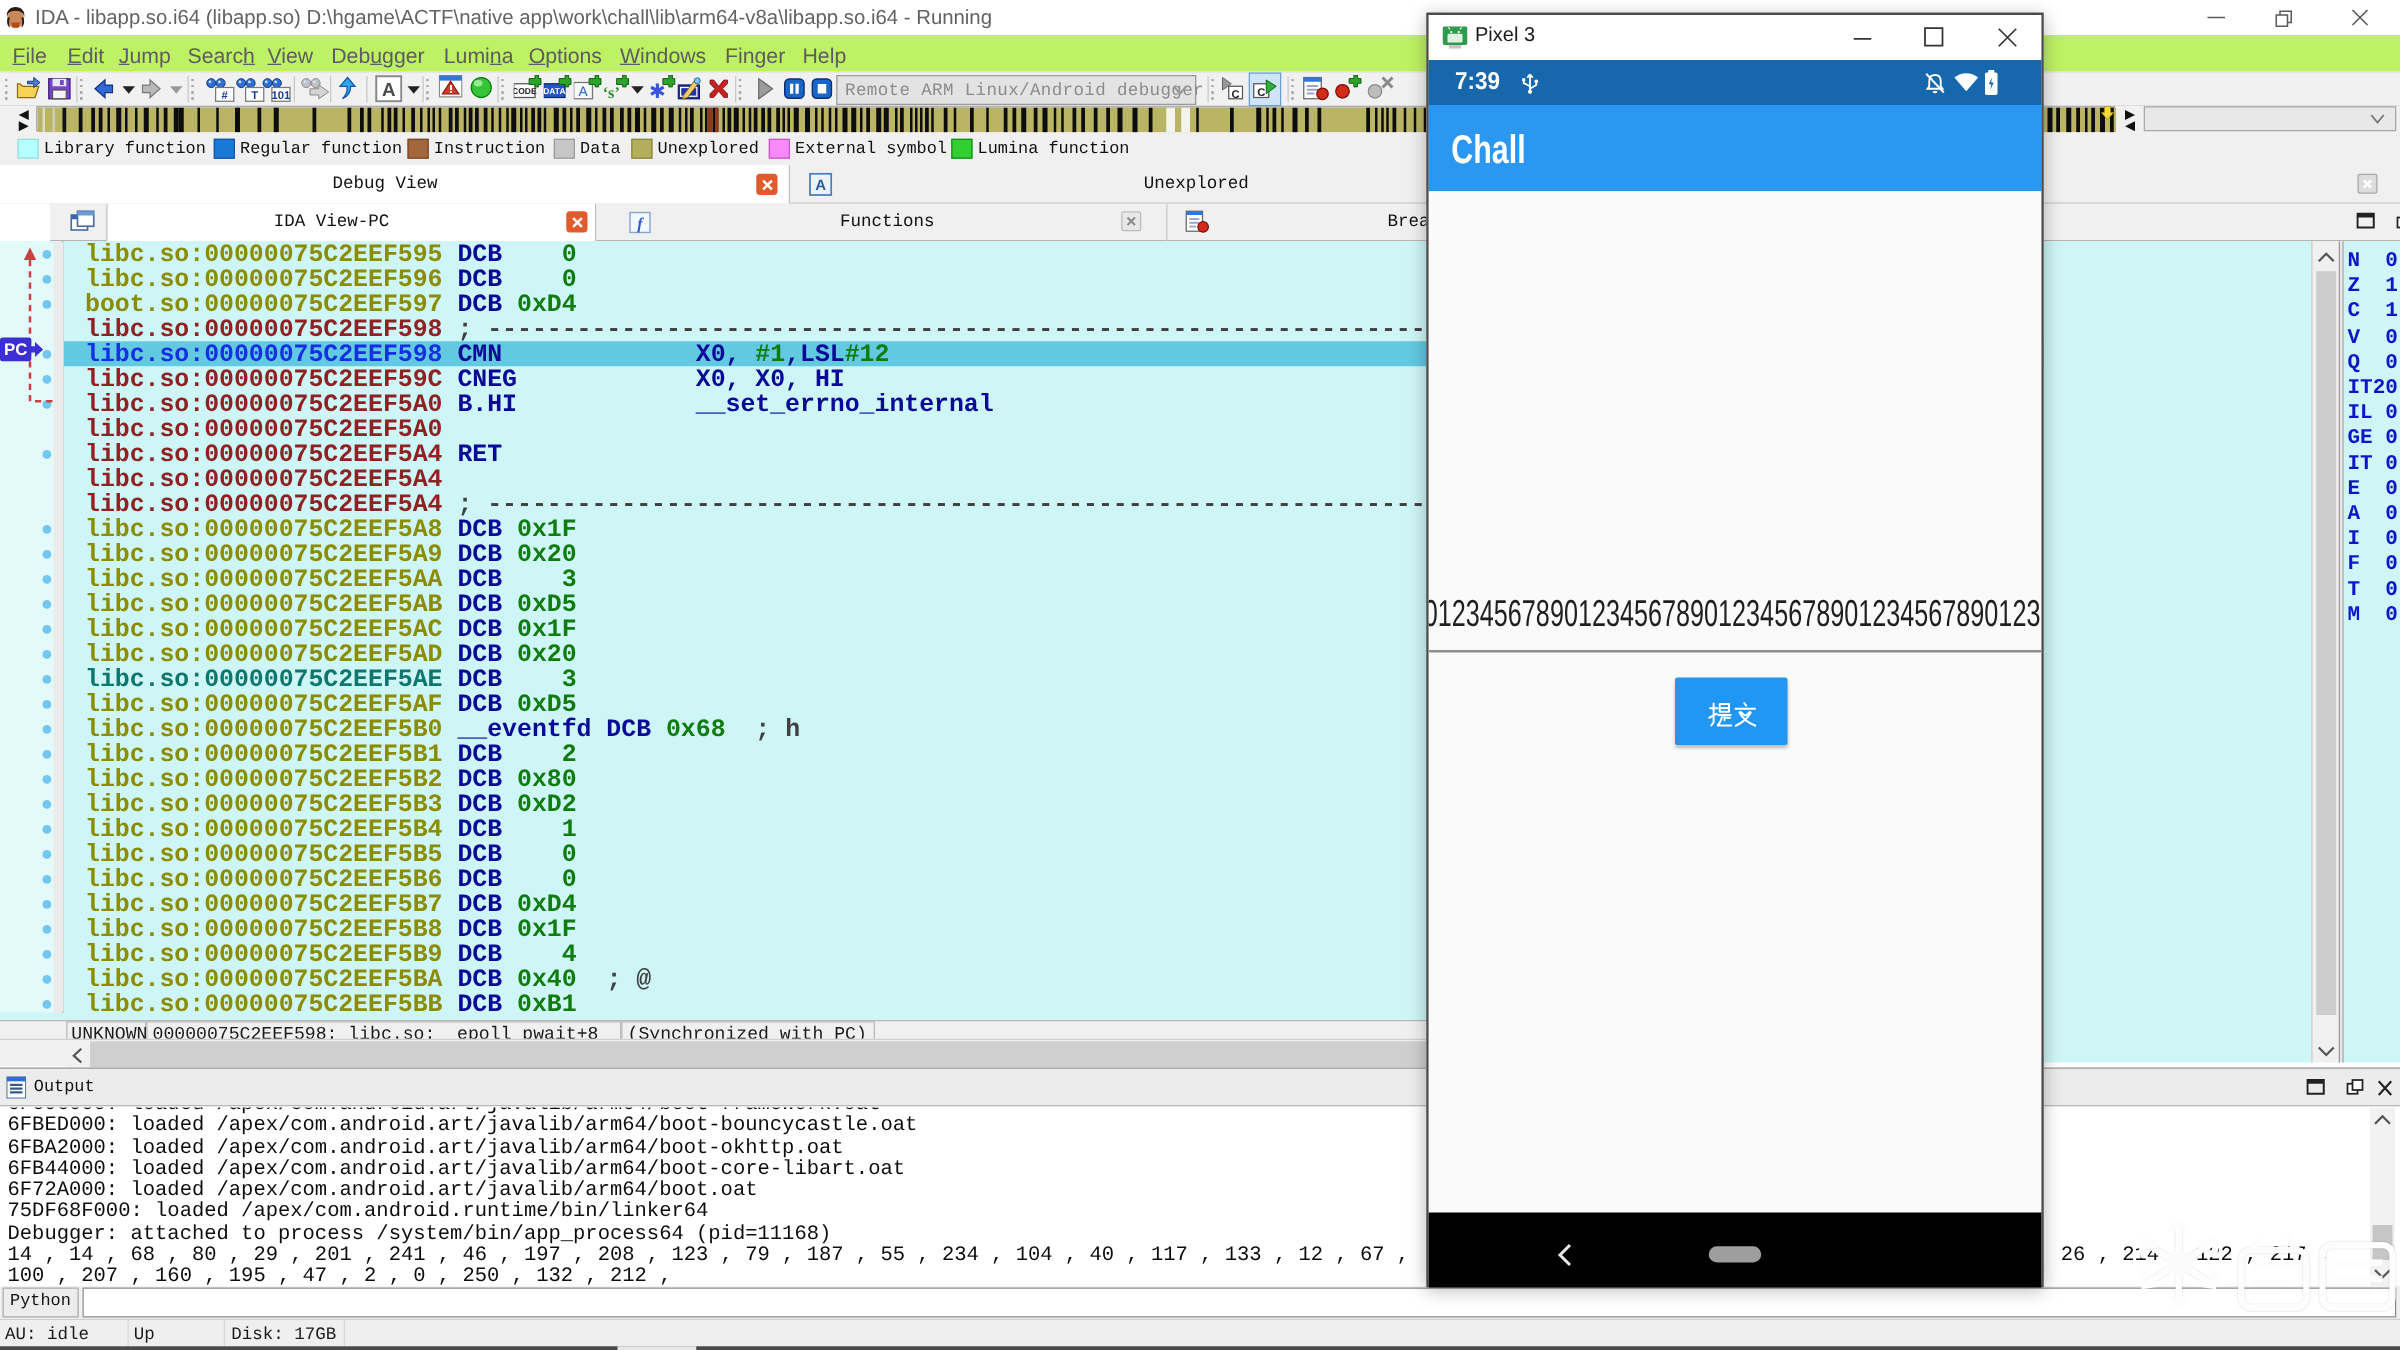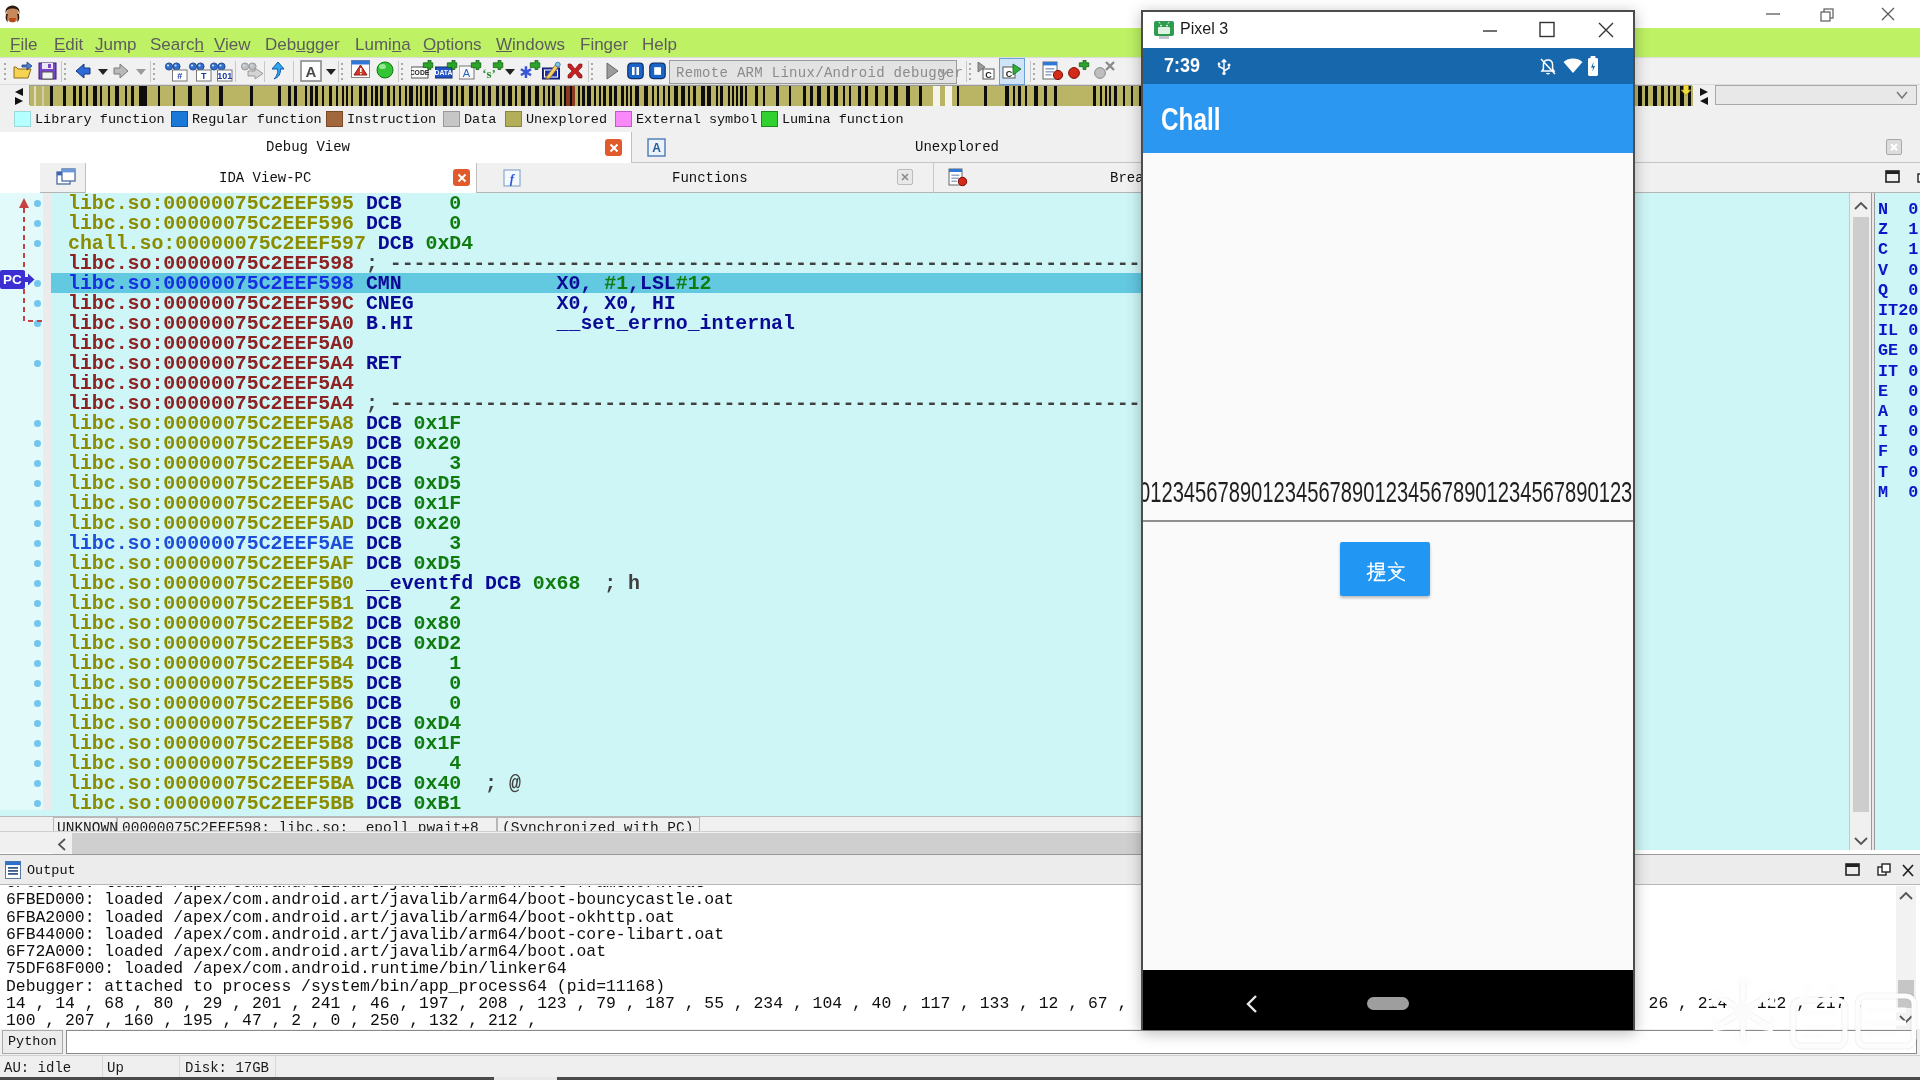--- a/index.html
+++ b/index.html
@@ -65,20 +65,21 @@
 </style></head>
 <body>
 <div id="titlebar">
   <svg style="position:absolute;left:4px;top:5px" width="17" height="18" viewBox="0 0 17 18">
     <ellipse cx="8.5" cy="10" rx="6.5" ry="7.5" fill="#c8885a"></ellipse>
     <path d="M2 10 C0 4 4 0.5 8.5 0.5 C13 0.5 17 4 15 10 C16 6 13 3.5 8.5 3.5 C4 3.5 1 6 2 10 Z" fill="#2a1a12"></path>
     <path d="M2.2 9 C1 13 2 16 4 17 C3 14 3 11 4 9 Z" fill="#2a1a12"></path>
     <path d="M14.8 9 C16 13 15 16 13 17 C14 14 14 11 13 9 Z" fill="#2a1a12"></path>
     <path d="M5 13 L12 13 L11 17 L6 17 Z" fill="#b84a1a"></path>
   </svg>
+  <span style="position:absolute;left:28px;top:5px;font-size:16.3px;color:#636363">IDA - libapp.so.i64 (libapp.so) D:\hgame\ACTF\native app\work\chall\lib\arm64-v8a\libapp.so.i64 - Running</span>
   <svg style="position:absolute;left:1758px;top:0px" width="162" height="28" viewBox="0 0 162 28">
     <path d="M8 14 L22 14" stroke="#5a5a5a" stroke-width="1.3"></path>
     <rect x="66" y="9" width="9" height="9" fill="none" stroke="#5a5a5a" stroke-width="1.2"></rect>
     <rect x="63" y="12" width="9" height="9" fill="#fff" stroke="#5a5a5a" stroke-width="1.2"></rect>
     <path d="M124 8 L136 20 M136 8 L124 20" stroke="#5a5a5a" stroke-width="1.3"></path>
   </svg>
 </div>
 <div id="menubar">
   <span class="mi" style="left:10px"><u>F</u>ile</span>
   <span class="mi" style="left:54px"><u>E</u>dit</span>
@@ -558,36 +559,36 @@
     <rect x="1" y="2" width="13" height="3" fill="#222"></rect>
     <rect x="33" y="5" width="8" height="8" fill="#fff" stroke="#222" stroke-width="1.4"></rect>
     <rect x="37" y="2" width="8" height="8" fill="#fff" stroke="#222" stroke-width="1.4"></rect>
     <path d="M58 3 L68 14 M68 3 L58 14" stroke="#222" stroke-width="1.7"></path>
   </svg>
 </div>
 <div id="disasm">
   <div id="pcline"></div>
   <div id="code"><span style="color:#8c8c00">libc.so:00000075C2EEF595</span> <span style="color:#0a0a96">DCB</span> <span style="color:#107c10">   0</span>
 <span style="color:#8c8c00">libc.so:00000075C2EEF596</span> <span style="color:#0a0a96">DCB</span> <span style="color:#107c10">   0</span>
-<span style="color:#8c8c00">chall.so:00000075C2EEF597</span> <span style="color:#0a0a96">DCB</span> <span style="color:#107c10">0xD4</span>
+<span style="color:#8c8c00">boot.so:00000075C2EEF597</span> <span style="color:#0a0a96">DCB</span> <span style="color:#107c10">0xD4</span>
 <span style="color:#8e2222">libc.so:00000075C2EEF598</span> <span style="color:#404040">; -----------------------------------------------------------------------------</span>
 <span style="color:#1430e0">libc.so:00000075C2EEF598</span> <span style="color:#0a0a96">CMN</span>             <span style="color:#0a0a96">X0, </span><span style="color:#107c10">#1</span><span style="color:#0a0a96">,LSL</span><span style="color:#107c10">#12</span>
 <span style="color:#8e2222">libc.so:00000075C2EEF59C</span> <span style="color:#0a0a96">CNEG</span>            <span style="color:#0a0a96">X0, X0, HI</span>
 <span style="color:#8e2222">libc.so:00000075C2EEF5A0</span> <span style="color:#0a0a96">B.HI</span>            <span style="color:#0a0a96">__set_errno_internal</span>
 <span style="color:#8e2222">libc.so:00000075C2EEF5A0</span>
 <span style="color:#8e2222">libc.so:00000075C2EEF5A4</span> <span style="color:#0a0a96">RET</span>
 <span style="color:#8e2222">libc.so:00000075C2EEF5A4</span>
 <span style="color:#8e2222">libc.so:00000075C2EEF5A4</span> <span style="color:#404040">; -----------------------------------------------------------------------------</span>
 <span style="color:#8c8c00">libc.so:00000075C2EEF5A8</span> <span style="color:#0a0a96">DCB</span> <span style="color:#107c10">0x1F</span>
 <span style="color:#8c8c00">libc.so:00000075C2EEF5A9</span> <span style="color:#0a0a96">DCB</span> <span style="color:#107c10">0x20</span>
 <span style="color:#8c8c00">libc.so:00000075C2EEF5AA</span> <span style="color:#0a0a96">DCB</span> <span style="color:#107c10">   3</span>
 <span style="color:#8c8c00">libc.so:00000075C2EEF5AB</span> <span style="color:#0a0a96">DCB</span> <span style="color:#107c10">0xD5</span>
 <span style="color:#8c8c00">libc.so:00000075C2EEF5AC</span> <span style="color:#0a0a96">DCB</span> <span style="color:#107c10">0x1F</span>
 <span style="color:#8c8c00">libc.so:00000075C2EEF5AD</span> <span style="color:#0a0a96">DCB</span> <span style="color:#107c10">0x20</span>
-<span style="color:#1d4ed8">libc.so:00000075C2EEF5AE</span> <span style="color:#0a0a96">DCB</span> <span style="color:#107c10">   3</span>
+<span style="color:#0f766e">libc.so:00000075C2EEF5AE</span> <span style="color:#0a0a96">DCB</span> <span style="color:#107c10">   3</span>
 <span style="color:#8c8c00">libc.so:00000075C2EEF5AF</span> <span style="color:#0a0a96">DCB</span> <span style="color:#107c10">0xD5</span>
 <span style="color:#8c8c00">libc.so:00000075C2EEF5B0</span> <span style="color:#0a0a96">__eventfd DCB </span><span style="color:#107c10">0x68</span>  <span style="color:#404040">; h</span>
 <span style="color:#8c8c00">libc.so:00000075C2EEF5B1</span> <span style="color:#0a0a96">DCB</span> <span style="color:#107c10">   2</span>
 <span style="color:#8c8c00">libc.so:00000075C2EEF5B2</span> <span style="color:#0a0a96">DCB</span> <span style="color:#107c10">0x80</span>
 <span style="color:#8c8c00">libc.so:00000075C2EEF5B3</span> <span style="color:#0a0a96">DCB</span> <span style="color:#107c10">0xD2</span>
 <span style="color:#8c8c00">libc.so:00000075C2EEF5B4</span> <span style="color:#0a0a96">DCB</span> <span style="color:#107c10">   1</span>
 <span style="color:#8c8c00">libc.so:00000075C2EEF5B5</span> <span style="color:#0a0a96">DCB</span> <span style="color:#107c10">   0</span>
 <span style="color:#8c8c00">libc.so:00000075C2EEF5B6</span> <span style="color:#0a0a96">DCB</span> <span style="color:#107c10">   0</span>
 <span style="color:#8c8c00">libc.so:00000075C2EEF5B7</span> <span style="color:#0a0a96">DCB</span> <span style="color:#107c10">0xD4</span>
 <span style="color:#8c8c00">libc.so:00000075C2EEF5B8</span> <span style="color:#0a0a96">DCB</span> <span style="color:#107c10">0x1F</span>

